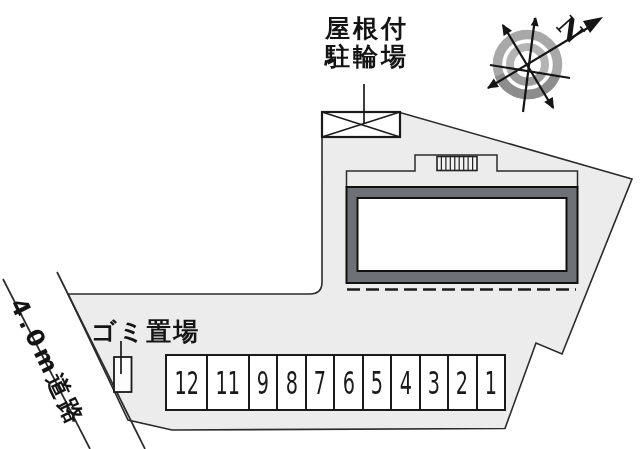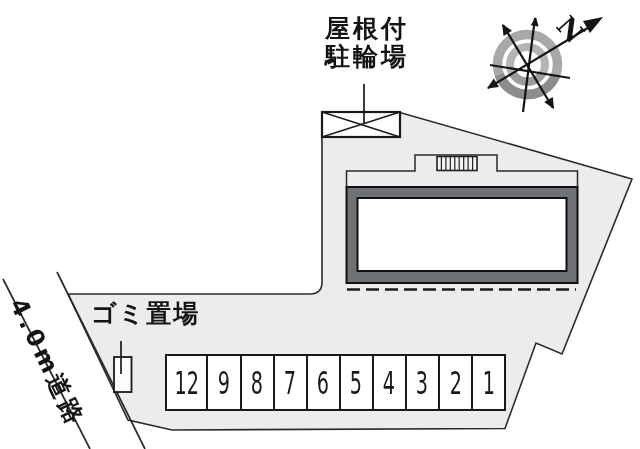--- a/index.html
+++ b/index.html
@@ -3,21 +3,21 @@
 <meta charset="utf-8">
 <style>
   html,body{margin:0;padding:0;background:#fff;}
   #canvas{
     position:relative;width:640px;height:449px;background:#ffffff;overflow:hidden;
     font-family:"DejaVu Sans","Liberation Sans",sans-serif;color:#111;
   }
   #plan-svg{position:absolute;left:0;top:0;z-index:1;}
   .txt{position:absolute;z-index:3;font-weight:bold;color:#141414;white-space:pre;}
   .shed-label{left:325px;top:15px;font-size:25px;line-height:28px;letter-spacing:3px;}
-  .garbage-label{left:91px;top:297px;font-size:25px;letter-spacing:2px;}
+  .garbage-label{left:91px;top:315px;font-size:25px;letter-spacing:2px;}
   .road-label{
     left:31px;top:293px;font-size:24px;letter-spacing:4px;
     transform:rotate(64deg);transform-origin:0 0;
   }
   .north-label{
     left:558px;top:14px;font-size:27px;z-index:3;
     font-family:"DejaVu Serif","Liberation Serif",serif;
     transform:rotate(48deg);transform-origin:50% 50%;
   }
   .parking-row{
@@ -95,20 +95,23 @@
 
   <div class="txt road-label">4.0m道路</div>
 
   <div class="txt north-label">N</div>
 
   <div class="parking-row">
     <div class="parking-cell">
         <span>12</span>
       </div>
     <div class="parking-cell">
+        <span>11</span>
+      </div>
+    <div class="parking-cell">
         <span>9</span>
       </div>
     <div class="parking-cell">
         <span>8</span>
       </div>
     <div class="parking-cell">
         <span>7</span>
       </div>
     <div class="parking-cell">
         <span>6</span>

